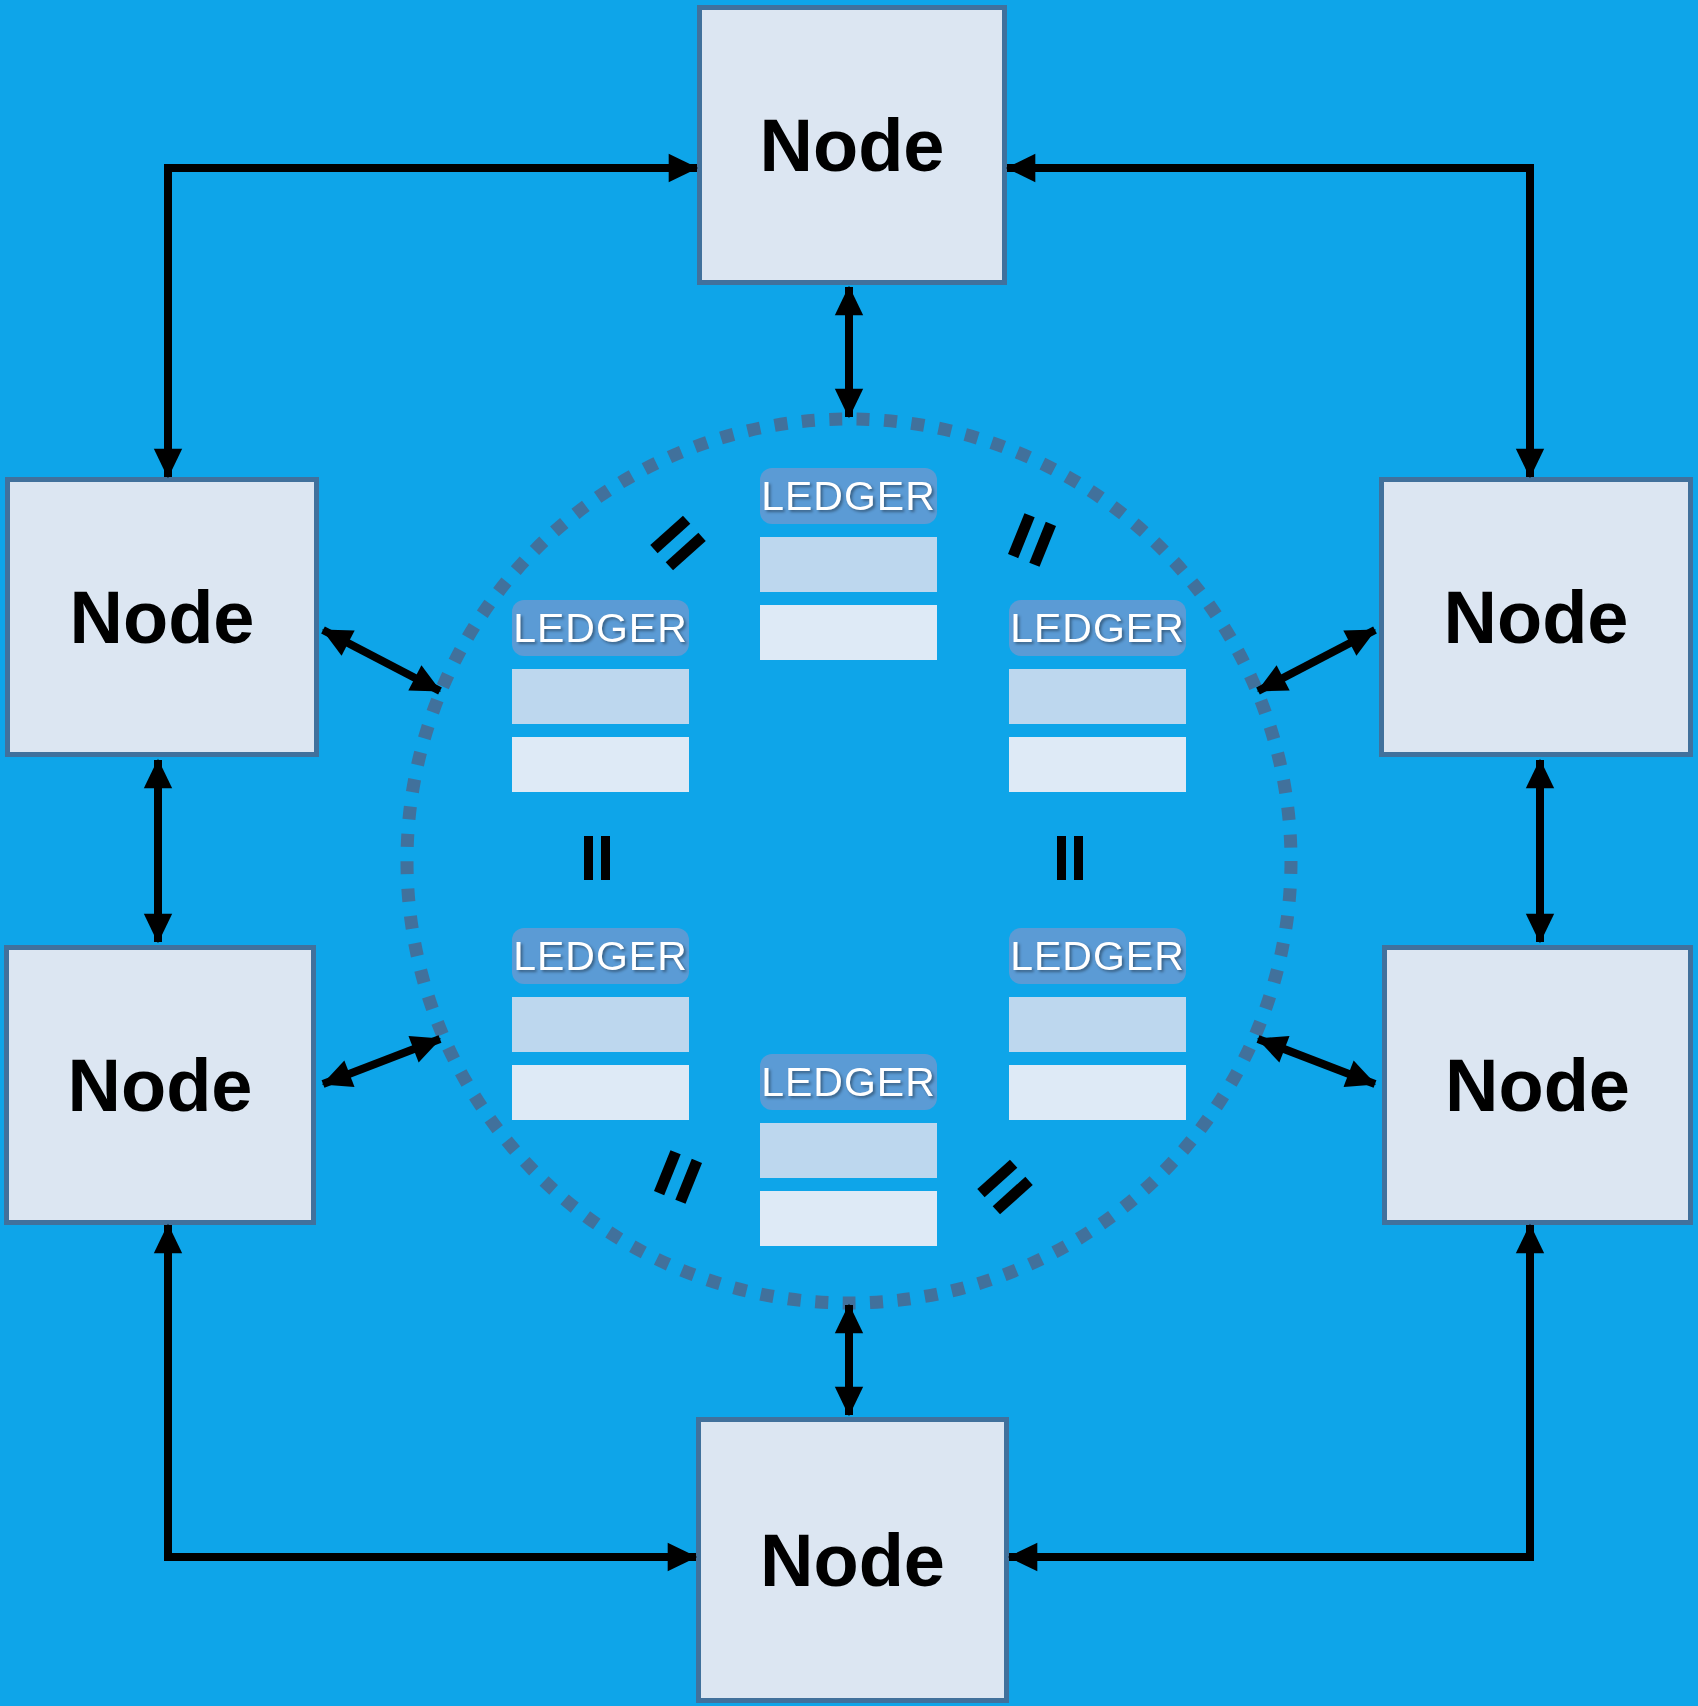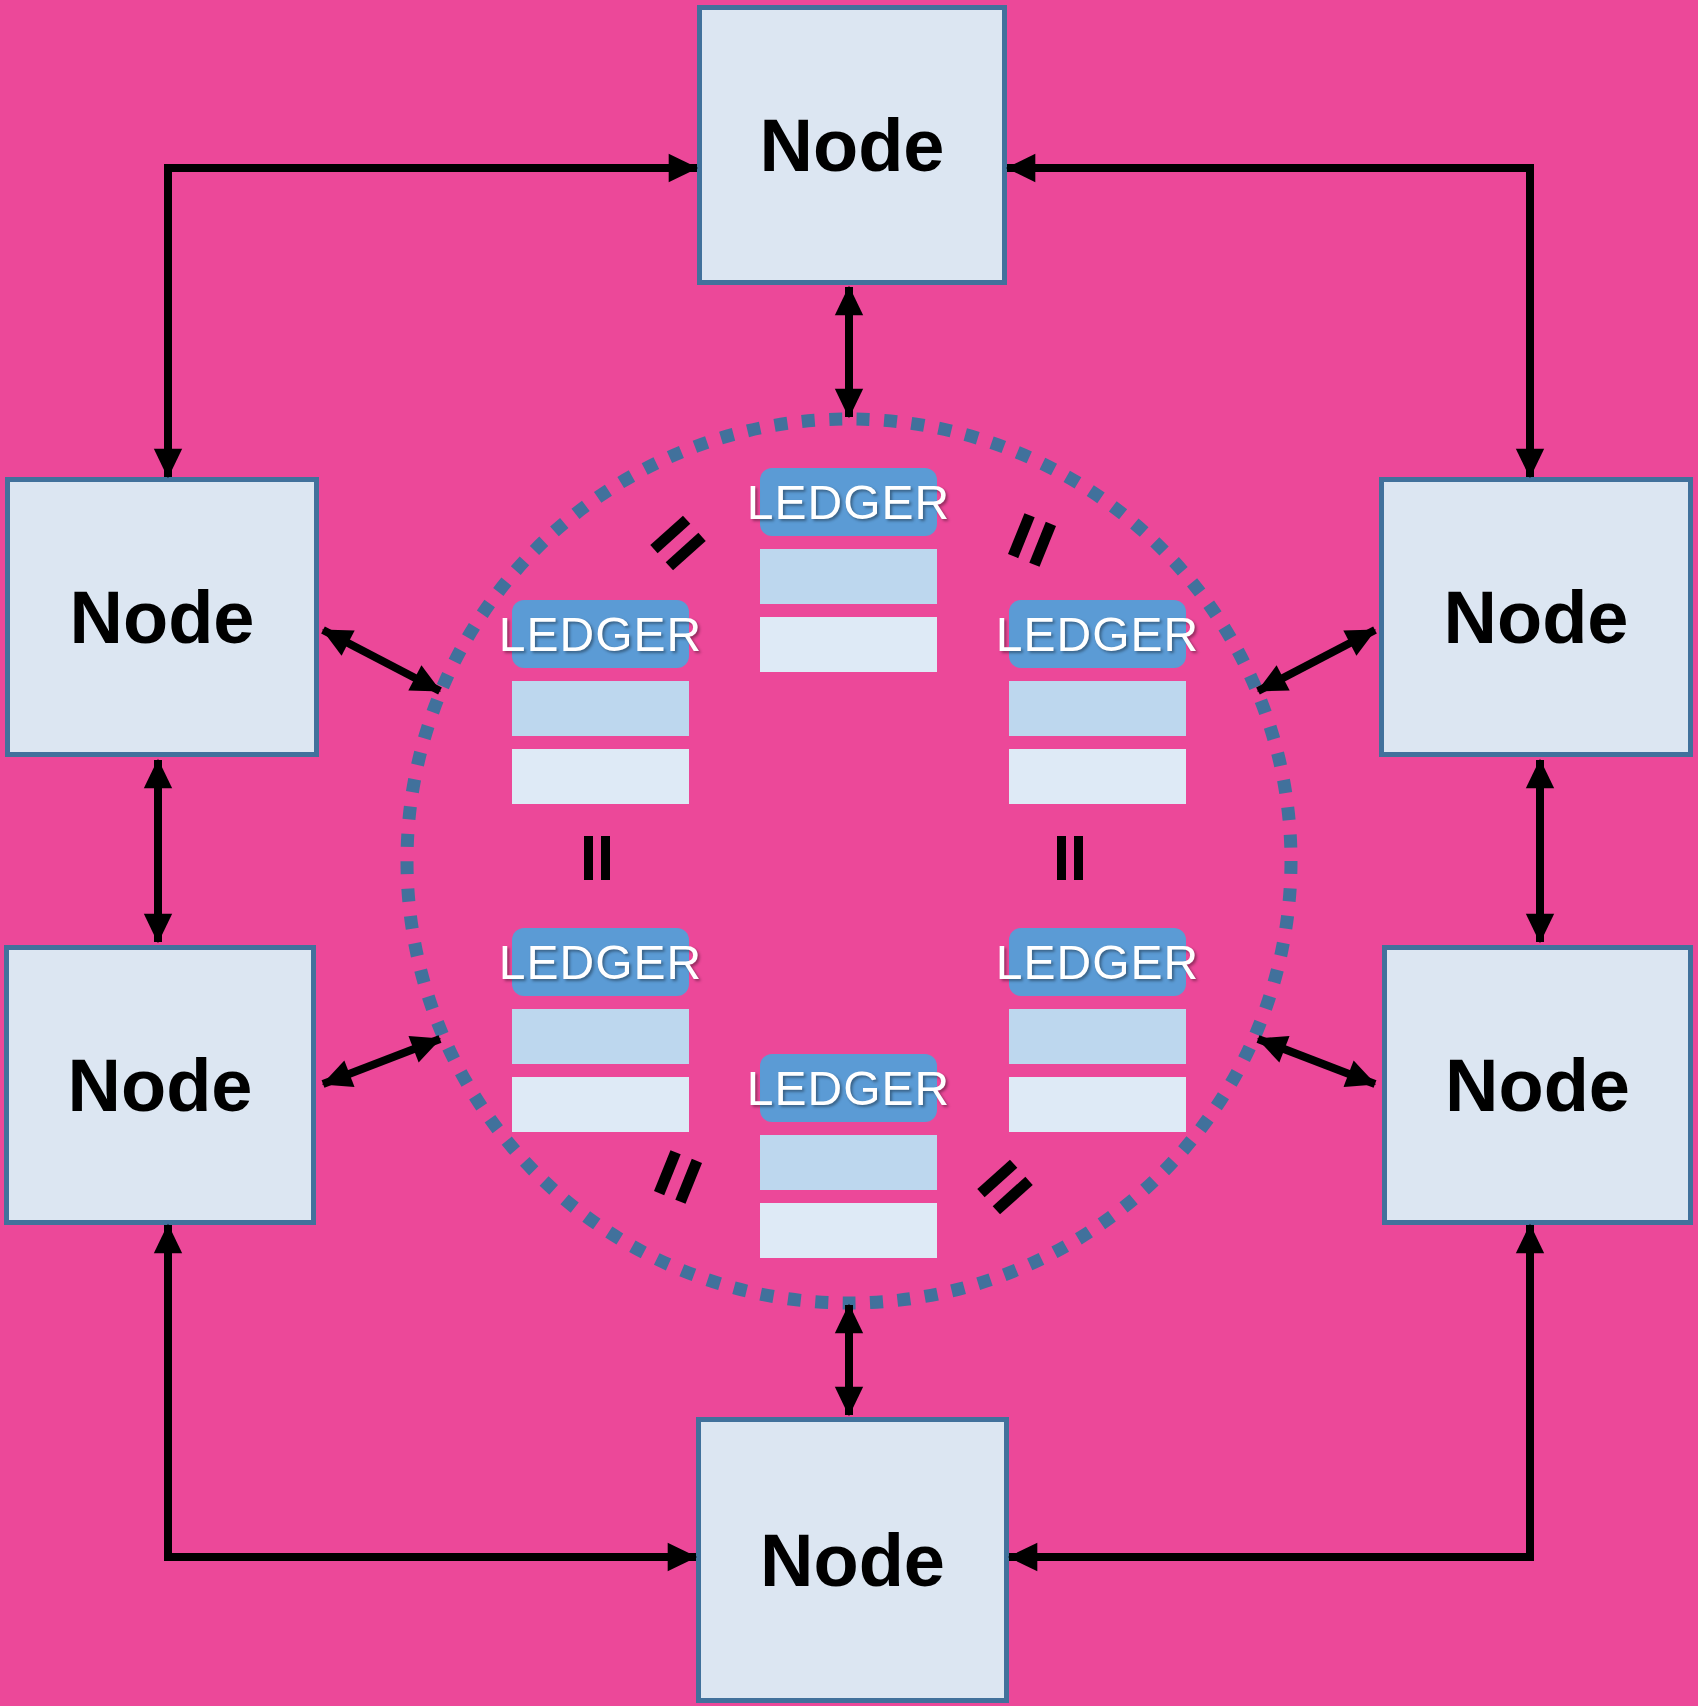--- a/index.html
+++ b/index.html
@@ -1,43 +1,43 @@
 <!DOCTYPE html>
 <html><head>
 <meta charset="utf-8">
 <style>
   html,body{margin:0;padding:0;background:#ffffff;}
   #canvas{
     position:relative;
     width:1698px;height:1706px;
-    background:#ec4899;
+    background:#0ea5e9;
     font-family:"Liberation Sans", sans-serif;
     overflow:hidden;
   }
   
   .node{
     position:absolute;
     background:#dce6f2;
     border:5px solid #41719c;
     box-sizing:border-box;
     display:flex;align-items:center;justify-content:center;
   }
   .node span{
     font-weight:700;
     font-size:74px;
     color:#000000;
     letter-spacing:0px;
   }
   
   .ledger{position:absolute;width:177px;}
   .ledger .hdr{
-    height:68px;
+    height:56px;
     background:#5b9bd5;
     color:#ffffff;
-    font-size:48px;
+    font-size:41px;
     letter-spacing:1px;
     display:flex;align-items:center;justify-content:center;
     text-shadow:2px 2px 3px rgba(0,0,0,0.38);
     border-radius:12px;
   }
   .ledger .row{height:55px;margin-top:13px;}
   .ledger .r1{background:#bdd7ee;}
   .ledger .r2{background:#deeaf6;}
   
   .consensus{

